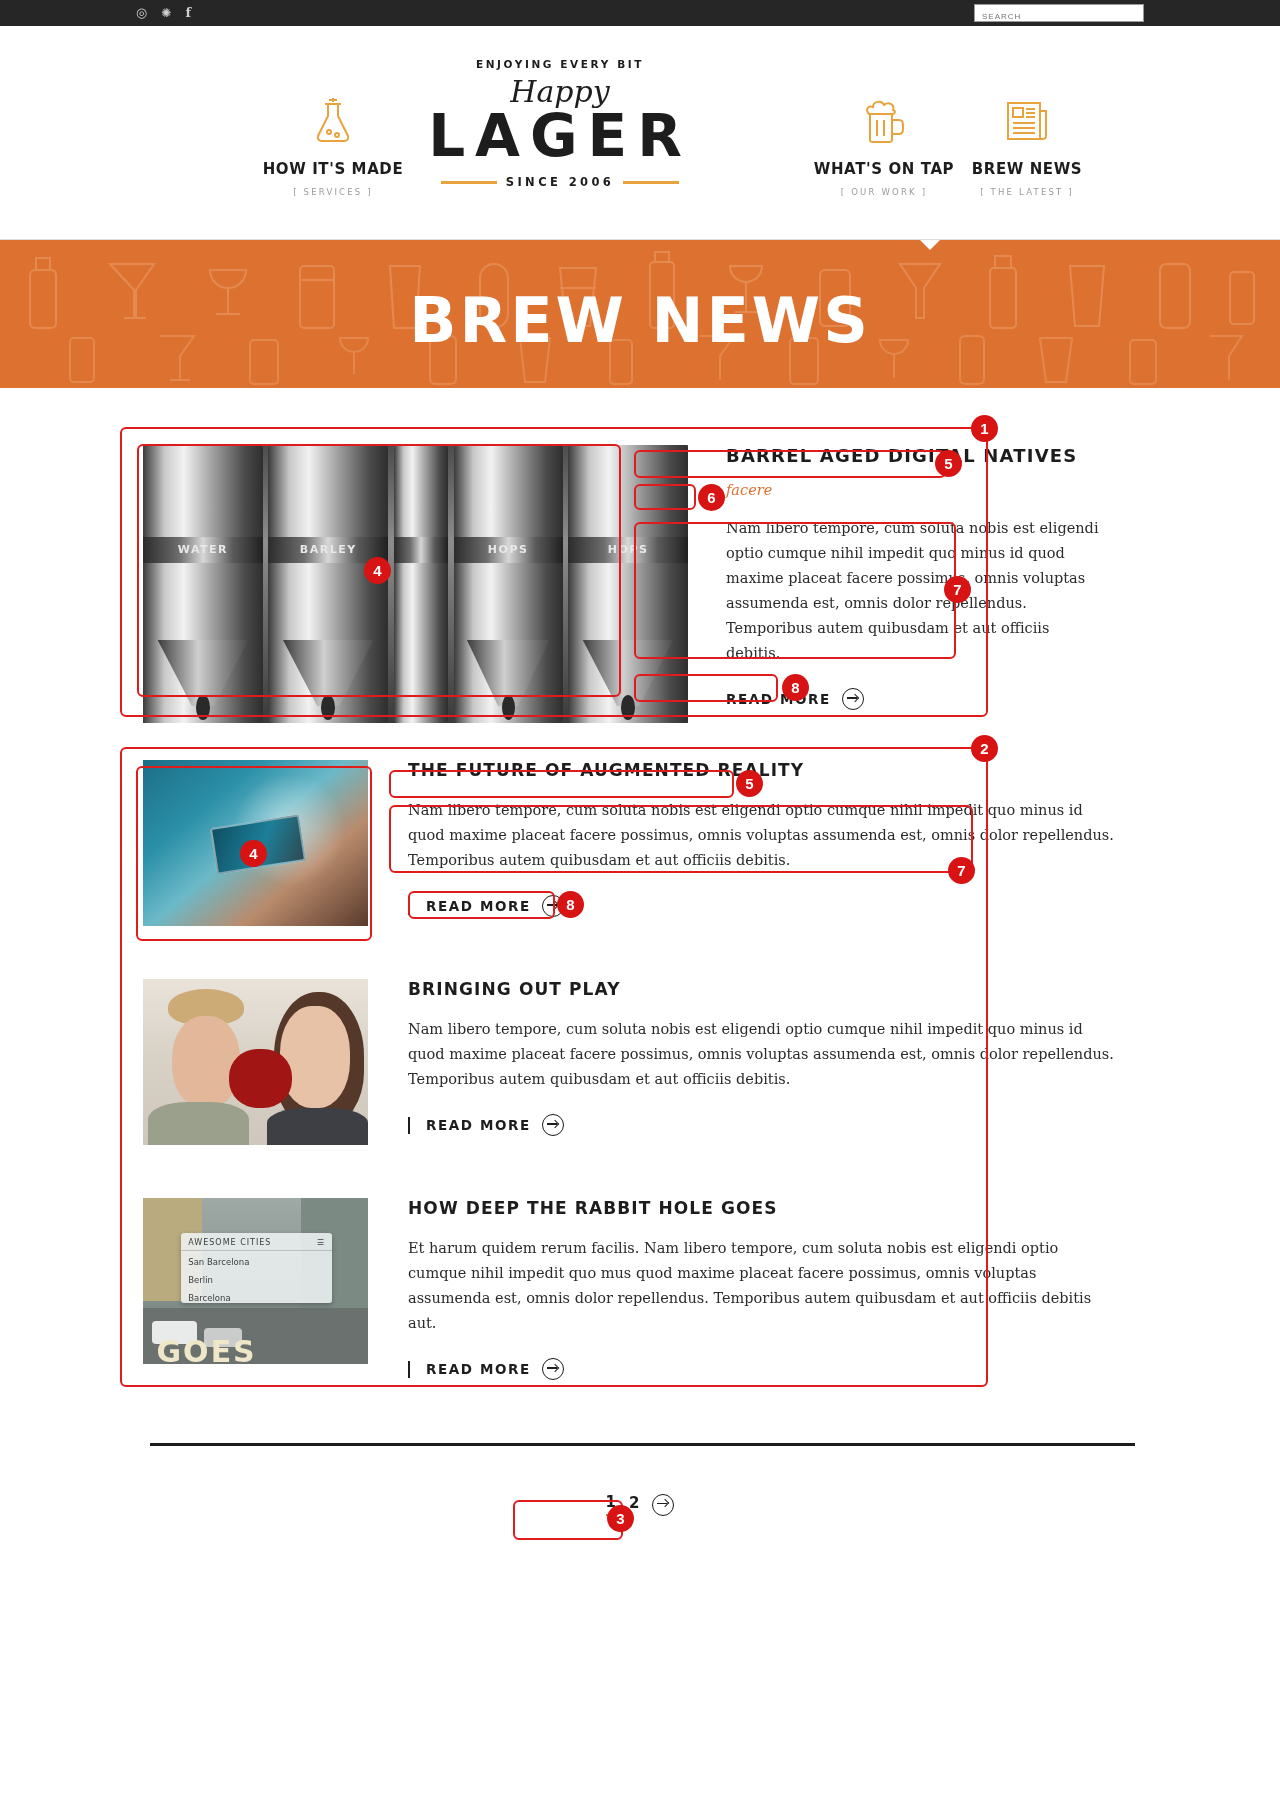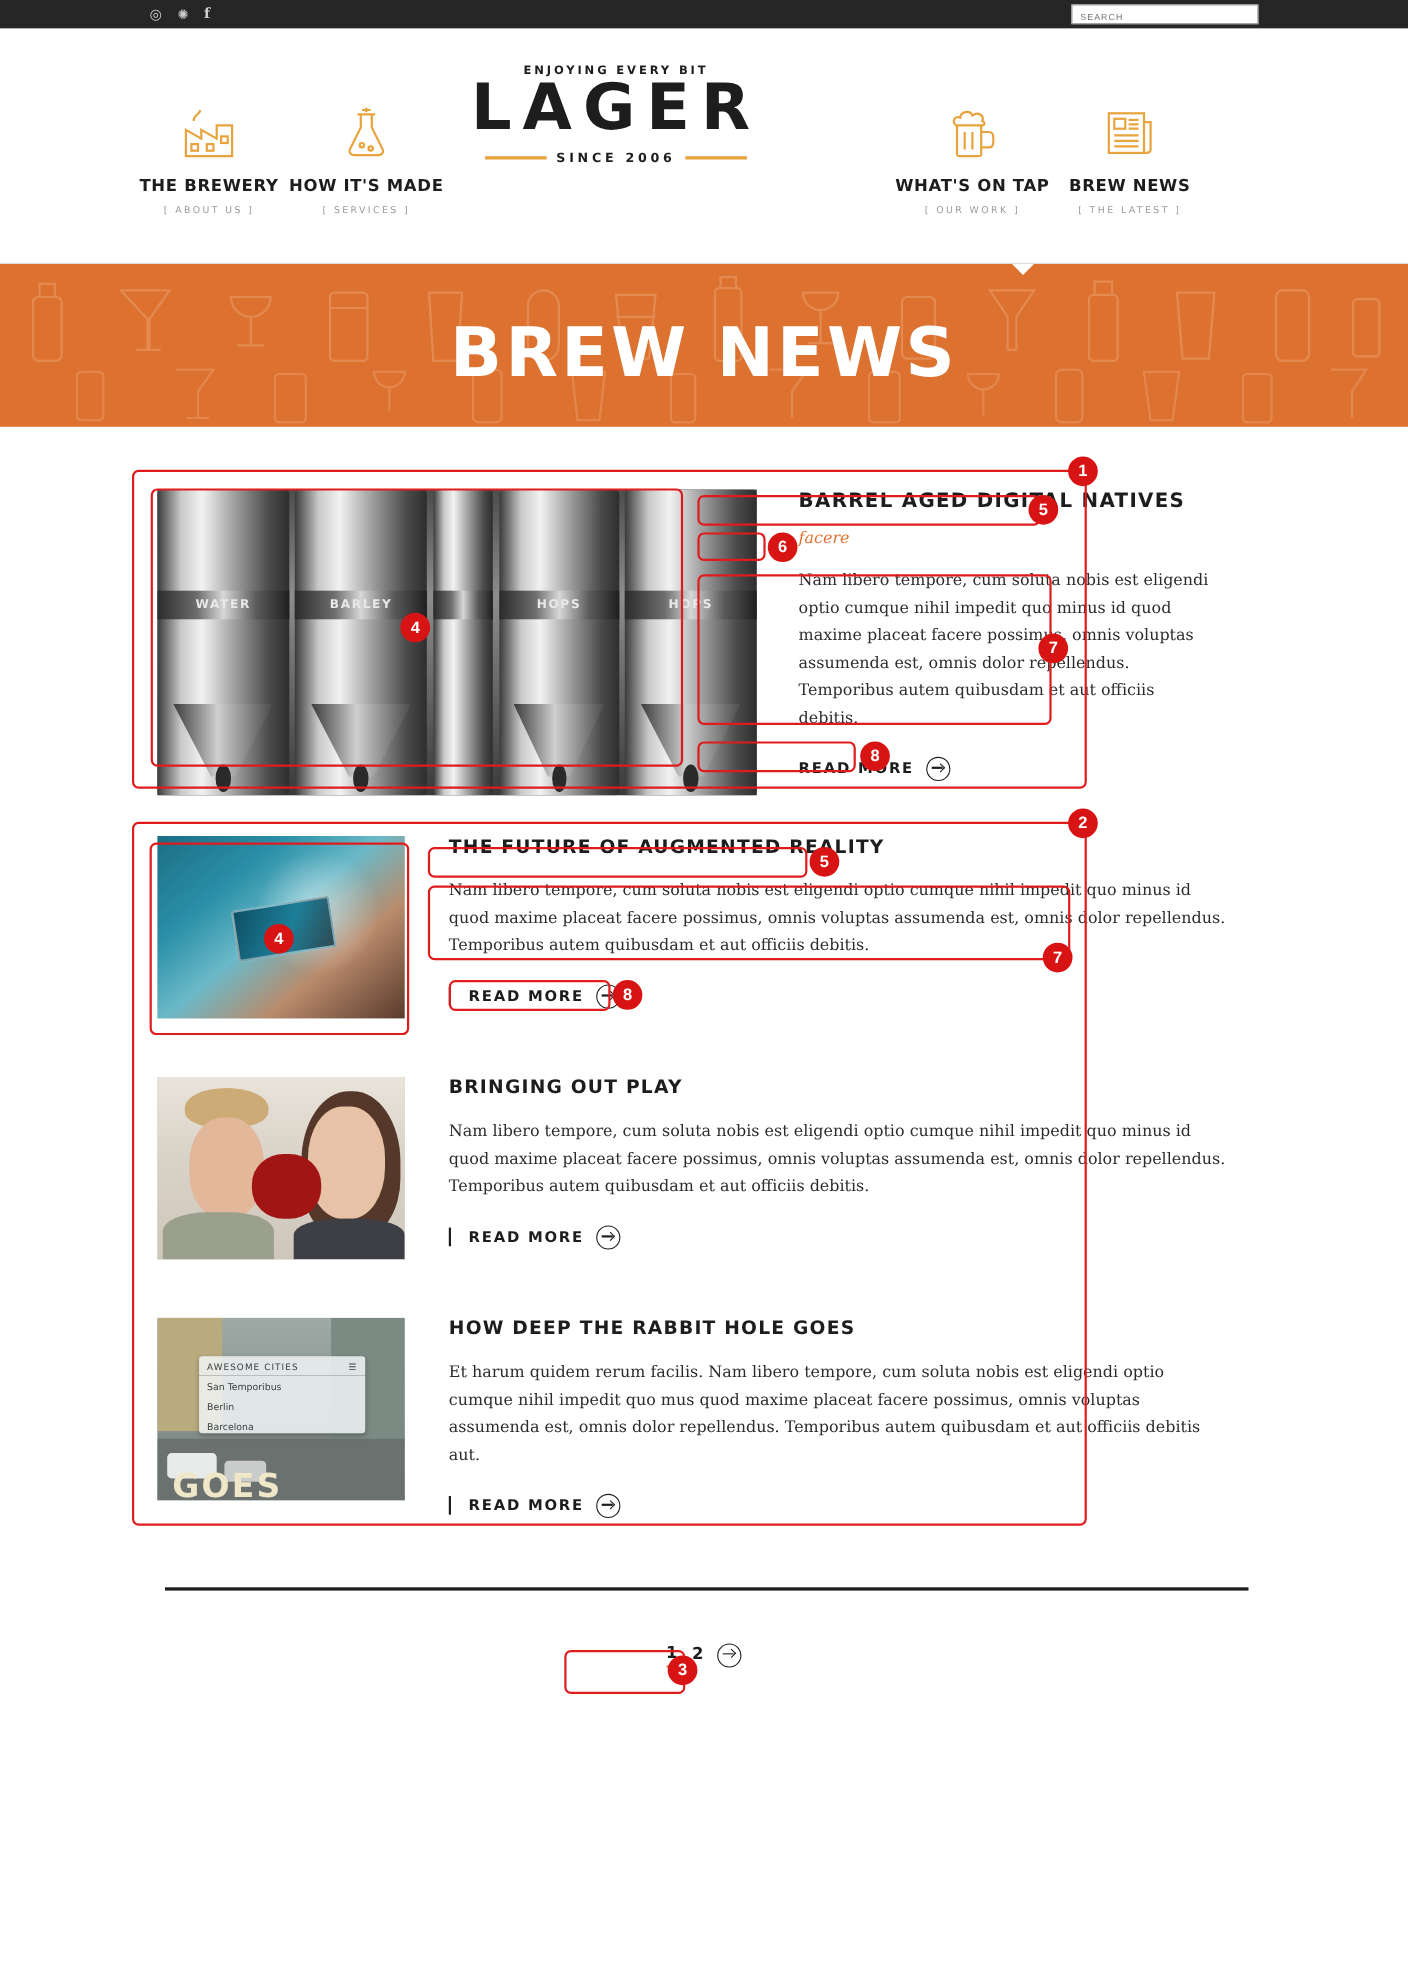--- a/index.html
+++ b/index.html
@@ -521,50 +521,38 @@
       <span style="font-size:12px;">✺</span>
       <span style="font-weight:bold;font-family:'DejaVu Serif',serif;">f</span>
     </div>
     <div class="search-box">
       <input type="text" placeholder="SEARCH" style="">
     </div>
   </div>
 
   <div class="header">
 
-    <div class="navitem nav-1">
-      <div class="nicon">
-        <svg width="54" height="46" viewBox="0 0 54 46" fill="none" stroke="#e8a33d" stroke-width="2">
-          <path d="M6 44 L6 20 L20 28 L20 20 L34 28 L34 16 L48 16 L48 44 Z"></path>
-          <path d="M13 12 C13 6, 19 6, 19 2"></path>
-          <rect x="11" y="33" width="6" height="6"></rect>
-          <rect x="25" y="33" width="6" height="6"></rect>
-          <rect x="38" y="26" width="6" height="6"></rect>
-        </svg>
-      </div>
-      <div class="ntitle">THE BREWERY</div>
-      <div class="nsub">[ ABOUT US ]</div>
-    </div>
 
     <div class="navitem nav-2">
       <div class="nicon">
         <svg width="48" height="48" viewBox="0 0 48 48" fill="none" stroke="#e8a33d" stroke-width="2">
           <path d="M19 8 L19 20 L9 40 C8 43, 10 45, 13 45 L35 45 C38 45, 40 43, 39 40 L29 20 L29 8"></path>
           <path d="M16 8 L32 8"></path>
           <path d="M24 2 L24 6 M20 4 L28 4"></path>
           <circle cx="20" cy="36" r="2"></circle>
           <circle cx="28" cy="39" r="2"></circle>
         </svg>
       </div>
       <div class="ntitle">HOW IT'S MADE</div>
       <div class="nsub">[ SERVICES ]</div>
     </div>
 
     <div class="logo">
       <div class="tagline">ENJOYING EVERY BIT</div>
+      <div class="happy">Happy</div>
       <div class="lager">LAGER</div>
       <div class="rules">
         <span class="bar"></span>
         <span class="since">SINCE 2006</span>
         <span class="bar"></span>
       </div>
     </div>
 
     <div class="navitem nav-3">
       <div class="nicon">
@@ -733,21 +721,21 @@
             <div class="bld-a"></div>
             <div class="bld-b"></div>
             <div class="road"></div>
             <div class="car1"></div>
             <div class="car2"></div>
             <div class="card">
               <div class="ct">
                 <span>AWESOME CITIES</span>
                 <span>☰</span>
               </div>
-              <div class="ci">San Temporibus</div>
+              <div class="ci">San Barcelona</div>
               <div class="ci">Berlin</div>
               <div class="ci">Barcelona</div>
             </div>
             <div class="clear">GOES</div>
           </div>
         </div>
         <div class="ptext">
           <h3>HOW DEEP THE RABBIT HOLE GOES</h3>
           <p>Et harum quidem rerum facilis. Nam libero tempore, cum soluta nobis est eligendi optio cumque nihil impedit quo mus quod maxime placeat facere possimus, omnis voluptas assumenda est, omnis dolor repellendus. Temporibus autem quibusdam et aut officiis debitis aut.</p>
           <div class="rm-wrap">

